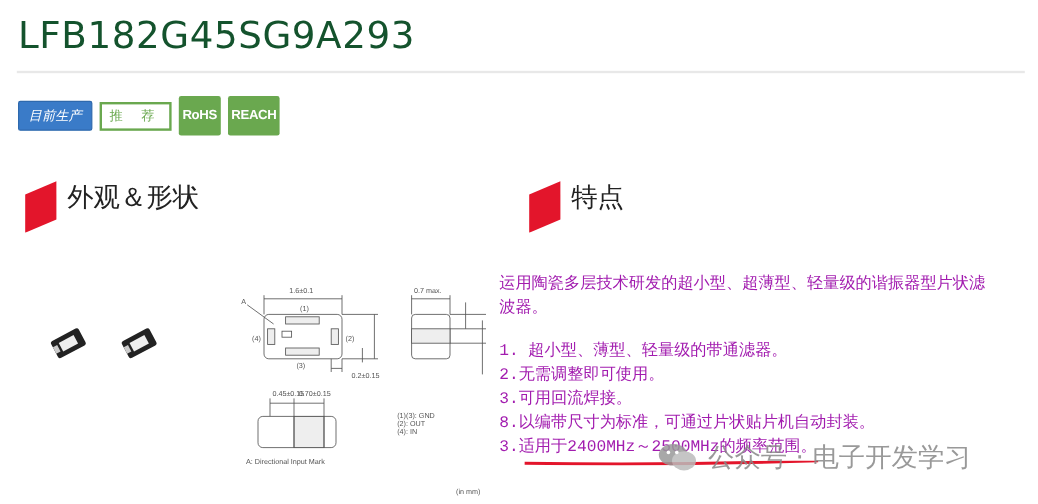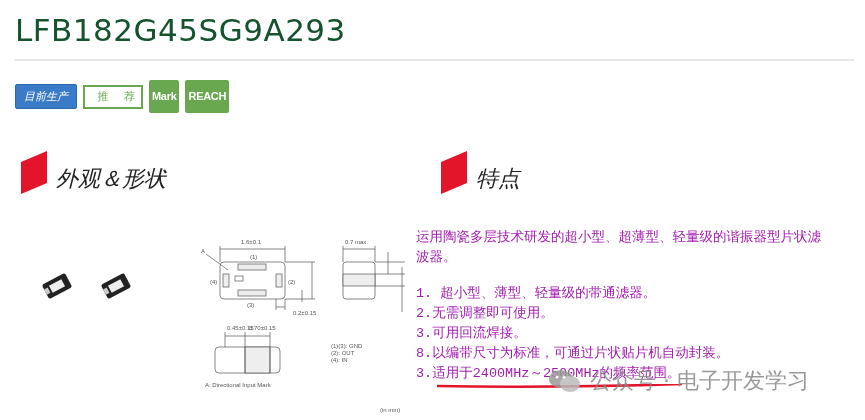--- a/index.html
+++ b/index.html
@@ -1,23 +1,23 @@
 <!DOCTYPE html>
 <html><head>
 <meta charset="utf-8">
 <style>
   html,body{margin:0;padding:0;background:#fff;}
   body{width:865px;height:420px;position:relative;overflow:hidden;font-family:"DejaVu Sans","Liberation Sans",sans-serif;color:#333;}
   .title{position:absolute;left:15px;top:12px;font-size:31px;color:#14532d;letter-spacing:0.5px;font-family:"DejaVu Sans",sans-serif;}
   .hr{position:absolute;left:14px;top:59px;width:840px;height:2px;background:#e8e8e8;}
   .badges{position:absolute;left:15px;top:80px;display:flex;gap:6px;align-items:center;}
   .b-blue{background:#3a7bc8;color:#fff;font-size:11px;padding:0 8px;height:23px;line-height:23px;border-radius:2px;border:1px solid #2e69ad;font-style:italic;}
-  .b-outline{border:2px solid #6aa84f;color:#6aa84f;font-size:11px;width:56px;height:20px;line-height:20px;text-align:right;letter-spacing:6px;}
+  .b-outline{border:2px solid #6aa84f;color:#6aa84f;font-size:11px;width:56px;height:20px;line-height:20px;text-align:center;letter-spacing:6px;}
   .b-green{background:#6aa84f;color:#fff;font-size:11px;font-weight:bold;height:33px;line-height:33px;padding:0 3px;border-radius:2px;font-family:"Liberation Sans",sans-serif;letter-spacing:-0.3px;}
-  .sec-head{position:absolute;display:flex;align-items:flex-end;font-style:italic;}
+  .sec-head{position:absolute;display:flex;align-items:flex-start;}
   .sec-icon{width:28px;height:44px;}
   .sec-title{font-size:22px;color:#222;margin-left:8px;}
   .chip{position:absolute;width:26px;height:16px;transform:rotate(-28deg);background:#222;border-radius:2px;}
   .chip::before{content:"";position:absolute;left:6px;top:4px;width:14px;height:8px;background:#eee;}
   .chip::after{content:"";position:absolute;left:0;top:5px;width:4px;height:6px;background:#ccc;}
   .drawing{position:absolute;left:195px;top:222px;width:220px;height:195px;}
   .features{position:absolute;left:416px;top:226px;width:415px;font-size:13.5px;color:#a21caf;line-height:20px;}
   .features p{margin:0;}
   .list{margin-top:18px;font-family:Liberation Mono, monospace;}
   .list div{height:20px;}
@@ -27,21 +27,21 @@
 </style>
 </head>
 <body>
 
 <div class="title">LFB182G45SG9A293</div>
 <div class="hr"></div>
 
 <div class="badges">
   <div class="b-blue">目前生产</div>
   <div class="b-outline">推 荐</div>
-  <div class="b-green">Mark</div>
+  <div class="b-green">RoHS</div>
   <div class="b-green">REACH</div>
 </div>
 
 <div class="sec-head" style="left:20px;top:150px;">
   <svg class="sec-icon" viewBox="0 0 28 44">
     <path d="M1 12 L27 1 L27 33 L1 44 Z" fill="#e3152b"></path>
   </svg>
   <span class="sec-title">外观＆形状</span>
 </div>
 

